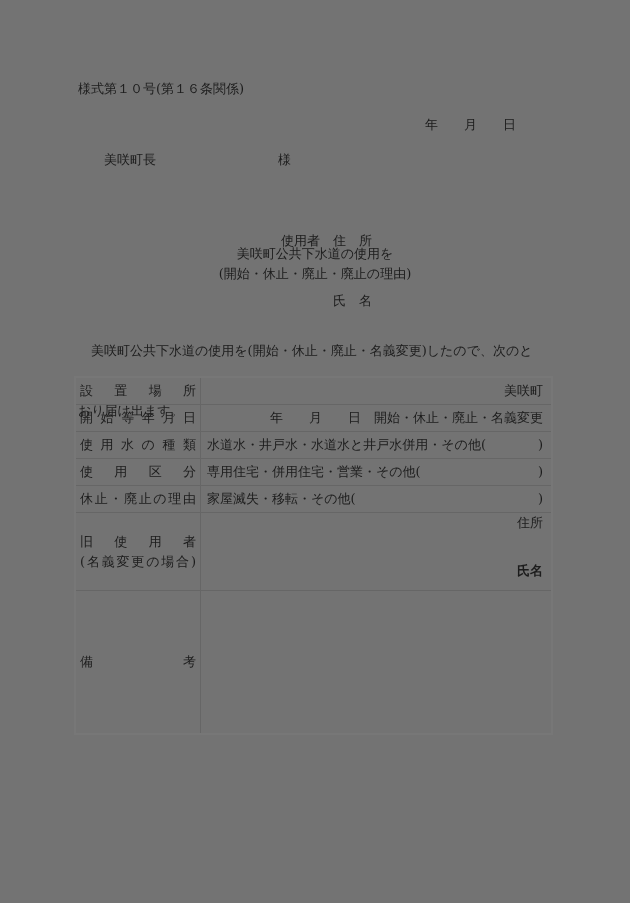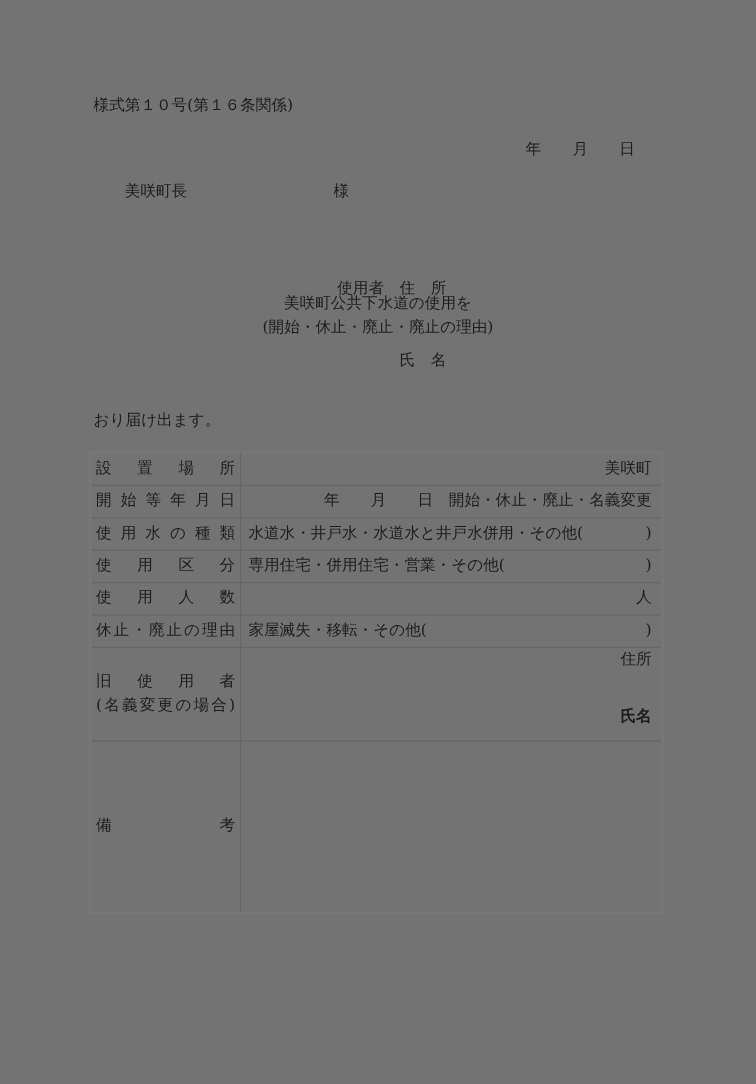--- a/index.html
+++ b/index.html
@@ -13,21 +13,21 @@
     height: 903px;
     background: #737373;
     font-family: "DejaVu Serif", "Liberation Serif", serif;
     font-size: 13px;
     color: #1c1c1c;
     overflow: hidden;
   }
   .abs { position: absolute; line-height: 20px; white-space: pre; }
 
   .form-number   { left: 78px;  top: 79px; }
-  .date-line     { left: 438px; top: 115px; }
+  .date-line     { left: 425px; top: 115px; }
   .addressee     { left: 104px; top: 150px; }
   .honorific     { left: 278px; top: 150px; }
   .applicant     { left: 281px; top: 191px; }
   .applicant .name-line { padding-left: 52px; }
   .doc-title     { left: 0; top: 244px; width: 630px; text-align: center; }
   .doc-subtitle  { left: 0; top: 264px; width: 630px; text-align: center; }
   .body-text     { left: 78px; top: 301px; }
 
   table.form-table {
     position: absolute;
@@ -81,20 +81,21 @@
 
   <div class="abs applicant">
     <div>使用者　住　所</div>
     <div class="name-line">氏　名</div>
   </div>
 
   <div class="abs doc-title">美咲町公共下水道の使用を</div>
   <div class="abs doc-subtitle">(開始・休止・廃止・廃止の理由)</div>
 
   <div class="abs body-text">
+    <div>　美咲町公共下水道の使用を(開始・休止・廃止・名義変更)したので、次のと</div>
     <div>おり届け出ます。</div>
   </div>
 
   <table class="form-table">
     <tbody>
       <tr class="h25">
         <td class="lbl">設置場所</td>
         <td class="val">美咲町</td>
       </tr>
       <tr class="h25">
@@ -113,24 +114,20 @@
       <tr class="h25">
         <td class="lbl">使用区分</td>
         <td class="val">
           <div class="flexline">
             <span>専用住宅・併用住宅・営業・その他(</span>
             <span class="close">)</span>
           </div>
         </td>
       </tr>
       <tr class="h25">
-        <td class="lbl">使用人数</td>
-        <td class="val person-val">人</td>
-      </tr>
-      <tr class="h25">
         <td class="lbl">休止・廃止の理由</td>
         <td class="val">
           <div class="flexline">
             <span>家屋滅失・移転・その他(</span>
             <span class="close">)</span>
           </div>
         </td>
       </tr>
       <tr class="h78">
         <td class="lbl">

